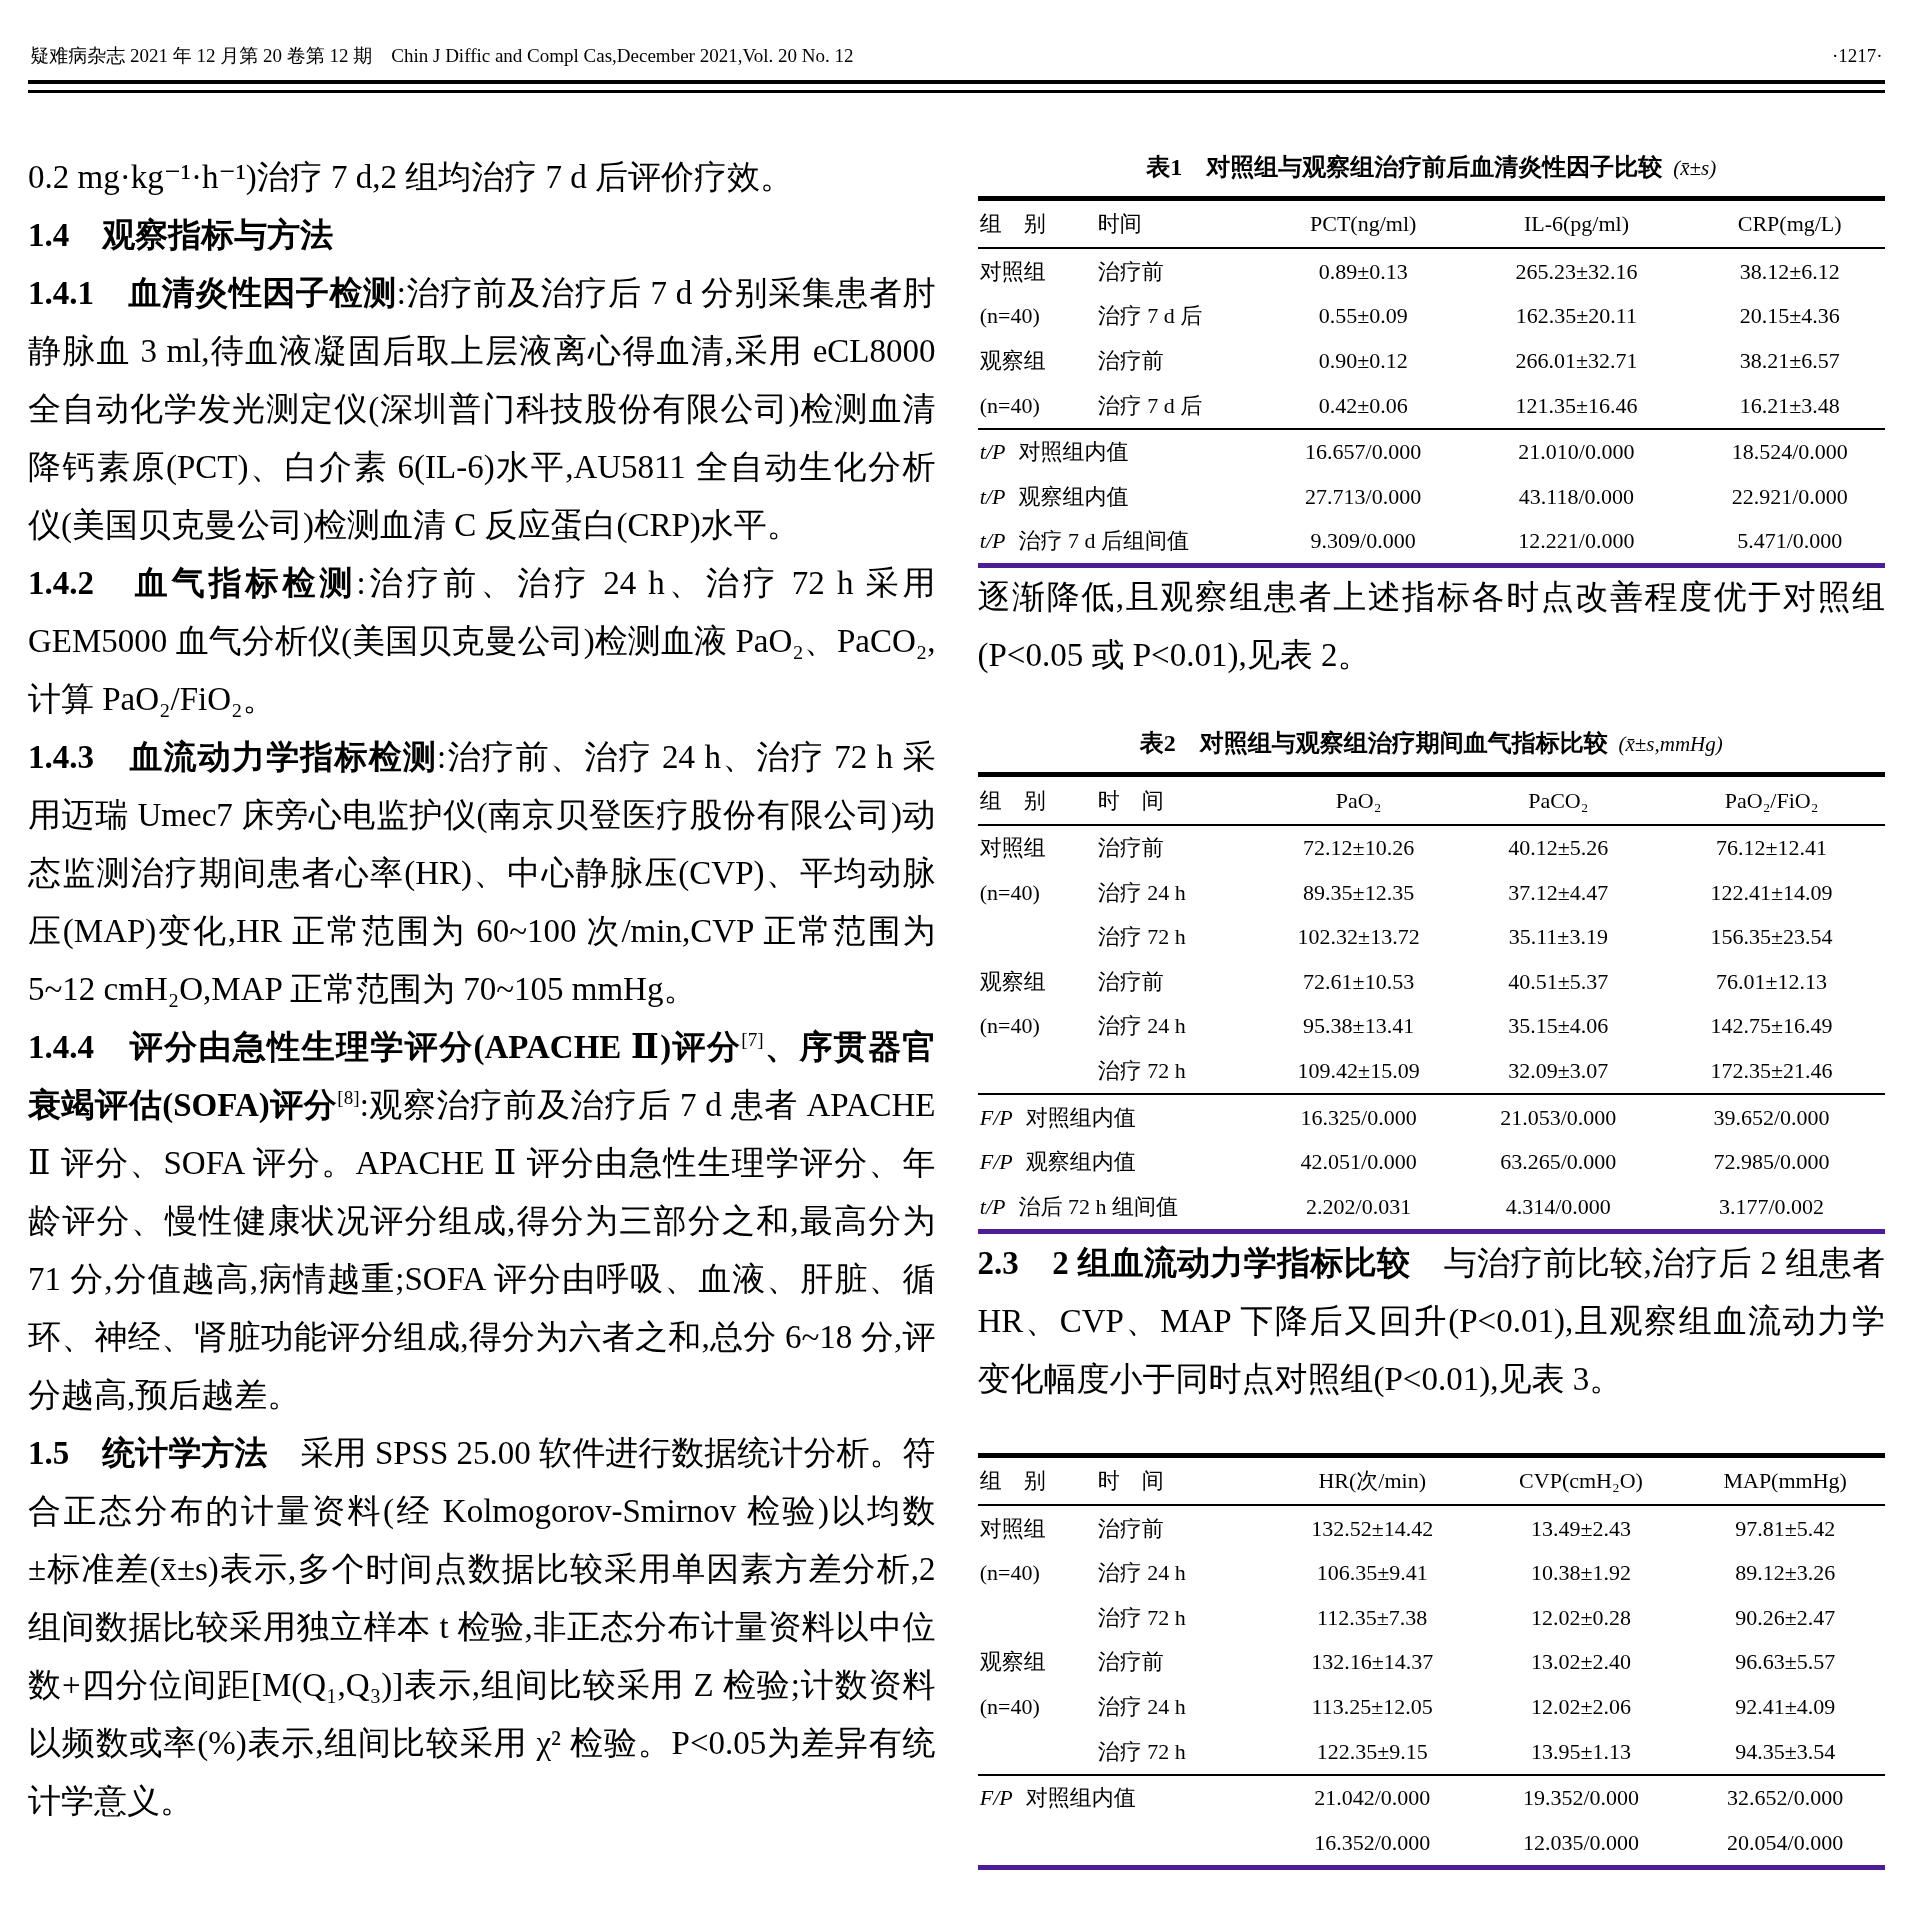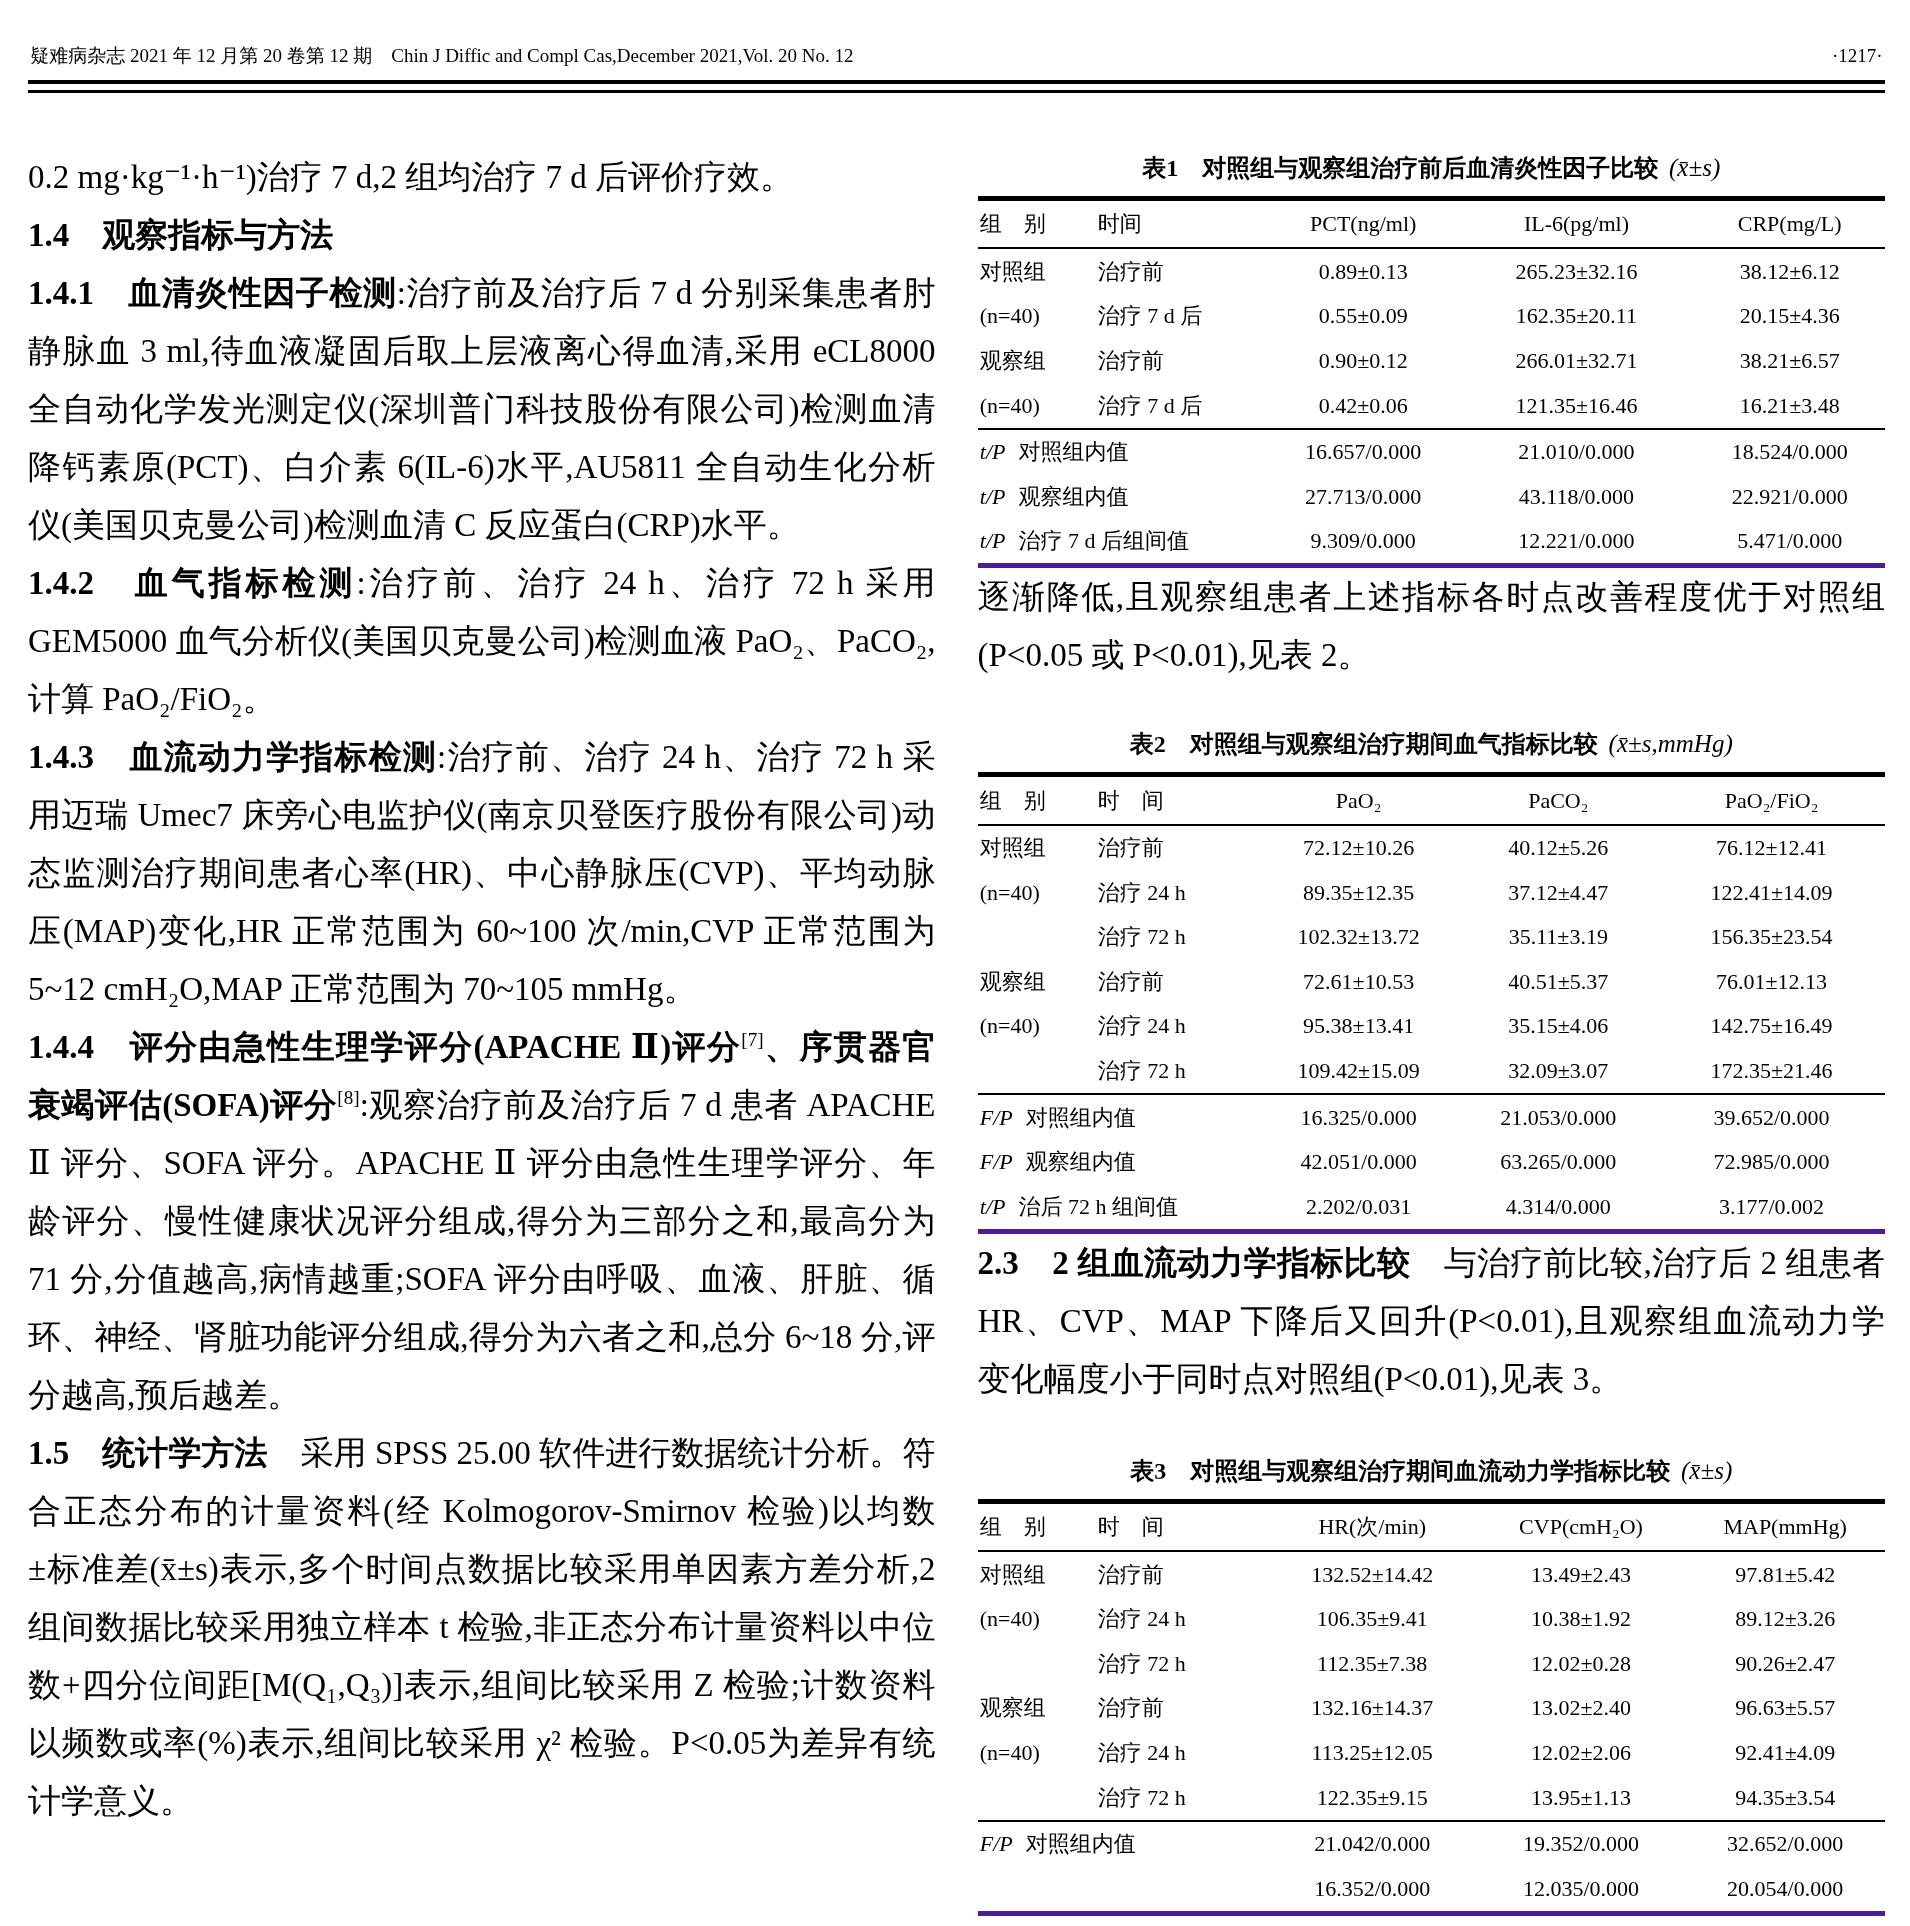--- a/index.html
+++ b/index.html
@@ -14,21 +14,21 @@
                  border-top:4.2px solid #000; border-bottom:3.5px solid #000; }
   .cols { display:flex; gap:42px; margin-top:55px; }
   .col { flex:1 1 0; min-width:0; font-size:33px; line-height:58px; text-align:justify; }
   .col p { margin:0; }
   .lead { font-weight:bold; }
   .h-block { font-weight:bold; }
   sup { font-size:58%; vertical-align:super; line-height:0; }
 
   .tbl-wrap { text-align:center; }
   .tbl-title { font-size:24px; line-height:35px; font-weight:bold; text-align:center; margin-bottom:10px; }
-  .tbl-title .note { font-weight:normal; font-size:25px; font-style:italic; margin-left:10.8px;text-align:right; }
+  .tbl-title .note { font-weight:normal; font-size:21px; font-style:italic; margin-left:10.8px;text-align:right; }
   table { width:100%; border-collapse:collapse; table-layout:fixed;
           border-top:5px solid #000; border-bottom:5px solid #4c1d95;
           font-size:22px; line-height:25.4px; }
   th { font-weight:normal; padding:10.4px 2.3px; border-bottom:2.3px solid #000; white-space:nowrap; overflow:visible; }
   td { padding:9.6px 2.3px; text-align:center; white-space:nowrap; overflow:visible; }
   th.al, td.al { text-align:left; }
   tr.sep td { border-top:2.3px solid #000; }
   td.lbl { text-align:left; }
   td.lbl i { margin-right:13px; }
 
@@ -216,21 +216,20 @@
               <td>4.314/0.000</td>
               <td>3.177/0.002</td>
             </tr>
           </tbody>
         </table>
       </div>
 
       <p class="m-p23"><span class="lead">2.3　2 组血流动力学指标比较</span><span>　与治疗前比较,治疗后 2 组患者 HR、CVP、MAP 下降后又回升(P&lt;0.01),且观察组血流动力学变化幅度小于同时点对照组(P&lt;0.01),见表 3。</span></p>
 
       <div class="tbl-wrap m-t3">
-        <div class="tbl-title"><span>表3　对照组与观察组治疗期间血流动力学指标比较</span><span class="note">(x̄±s)</span></div>
         <table>
           <colgroup>
               <col style="width:13%">
               <col style="width:19%">
               <col style="width:23%">
               <col style="width:23%">
               <col style="width:22%">
             </colgroup>
           <thead>
             <tr>

